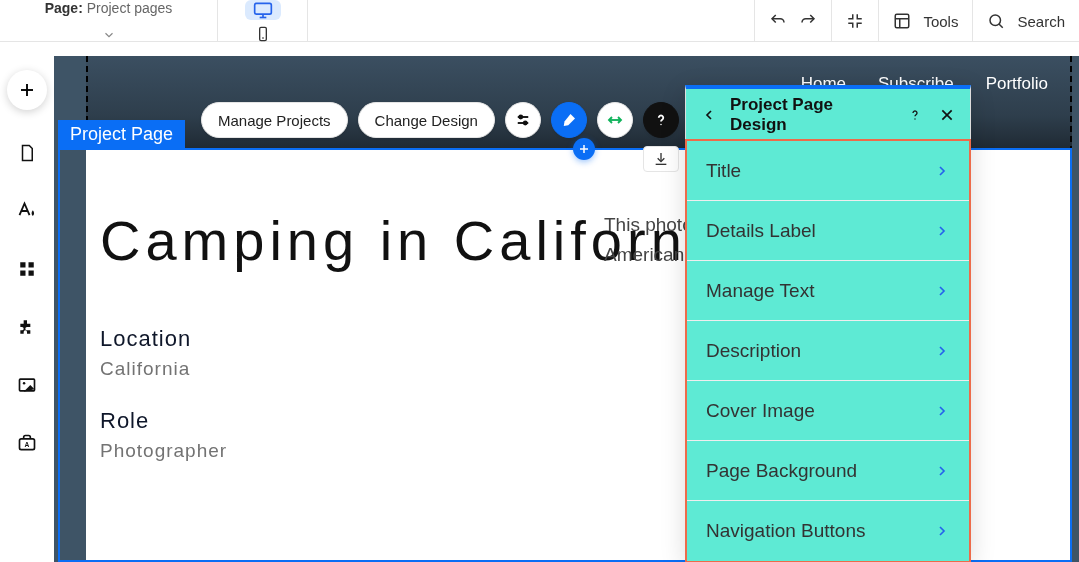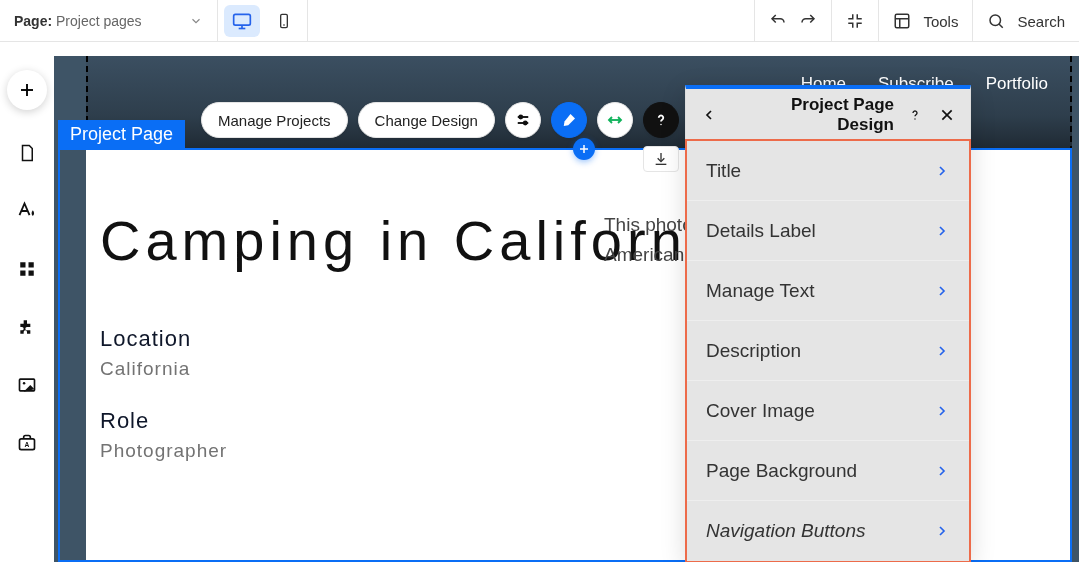--- a/index.html
+++ b/index.html
@@ -7,21 +7,21 @@
 
   
   #topbar {
     position: absolute; top: 0; left: 0; right: 0; height: 42px;
     border-bottom: 1px solid #e5e5e5;
     display: flex; align-items: center;
     font-size: 14px; color: #333;
     background: #fff;
     z-index: 10;
   }
-  #topbar .segment { height: 42px; display: flex; align-items: center; }
+  #topbar .segment { height: 42px; display: flex; align-items: center; flex-direction: column; }
   #top-page-select { width: 218px; padding: 0 14px; justify-content: space-between; border-right: 1px solid #e5e5e5; }
   #top-page-select .label { font-weight: 600; }
   #top-device { width: 90px; border-right: 1px solid #e5e5e5; justify-content: center; gap: 6px; }
   .dev-btn {
     width: 36px; height: 32px; border-radius: 6px; display: flex; align-items: center; justify-content: center;
     color: #333; cursor: pointer;
   }
   .dev-btn.active { background: #dbeafe; color: #2563eb; }
   #top-right { position: absolute; right: 0; top: 0; height: 42px; display: flex; }
   #top-right .rgrp {
@@ -130,25 +130,24 @@
   .meta-label { font-size: 22px; color:#0f172a; letter-spacing: 1px; margin-bottom:6px; font-weight:400; }
   .meta-value { font-size: 19px; color:#737373; letter-spacing: 1px; margin-bottom: 28px; font-weight: 300; }
   #desc-text {
     position: absolute; top: 8px; left: 504px; width: 400px;
     font-size: 19px; color: #444; line-height: 1.6; font-weight: 300;
   }
 
   
   #panel {
     position: absolute; top: 85px; left: 685px;
-    width: 286px; background: #e5e5e5;
+    width: 286px; background: #5eead4;
     border: 1px solid #ddd; border-top: 4px solid #0a6ef5;
     z-index: 20;
     box-shadow: 0 6px 24px rgba(0,0,0,0.14);
-    text-align: right;
   }
   #panel-highlight {
     position: absolute; top: 139px; left: 685px; width: 286px; height: 424px;
     border: 2px solid #ed6b4a;
     z-index: 30; pointer-events: none;
   }
   #panel-head {
     height: 52px; display: flex; align-items: center; padding: 0 12px;
     border-bottom: 1px solid #eee; gap: 10px;
   }
@@ -404,21 +403,21 @@
     <svg width="16" height="16" viewBox="0 0 24 24" fill="none" stroke="currentColor" stroke-width="2.5">
         <polyline points="9 18 15 12 9 6"></polyline>
       </svg>
   </div>
   <div class="panel-row">
     <span>Page Background</span>
     <svg width="16" height="16" viewBox="0 0 24 24" fill="none" stroke="currentColor" stroke-width="2.5">
         <polyline points="9 18 15 12 9 6"></polyline>
       </svg>
   </div>
-  <div class="panel-row" style="border-bottom:none;font-style:italic;">
+  <div class="panel-row" style="border-bottom:none;">
     <span>Navigation Buttons</span>
     <svg width="16" height="16" viewBox="0 0 24 24" fill="none" stroke="currentColor" stroke-width="2.5">
         <polyline points="9 18 15 12 9 6"></polyline>
       </svg>
   </div>
 </div>
 
 <div id="panel-highlight"></div>
 
 </body></html>

